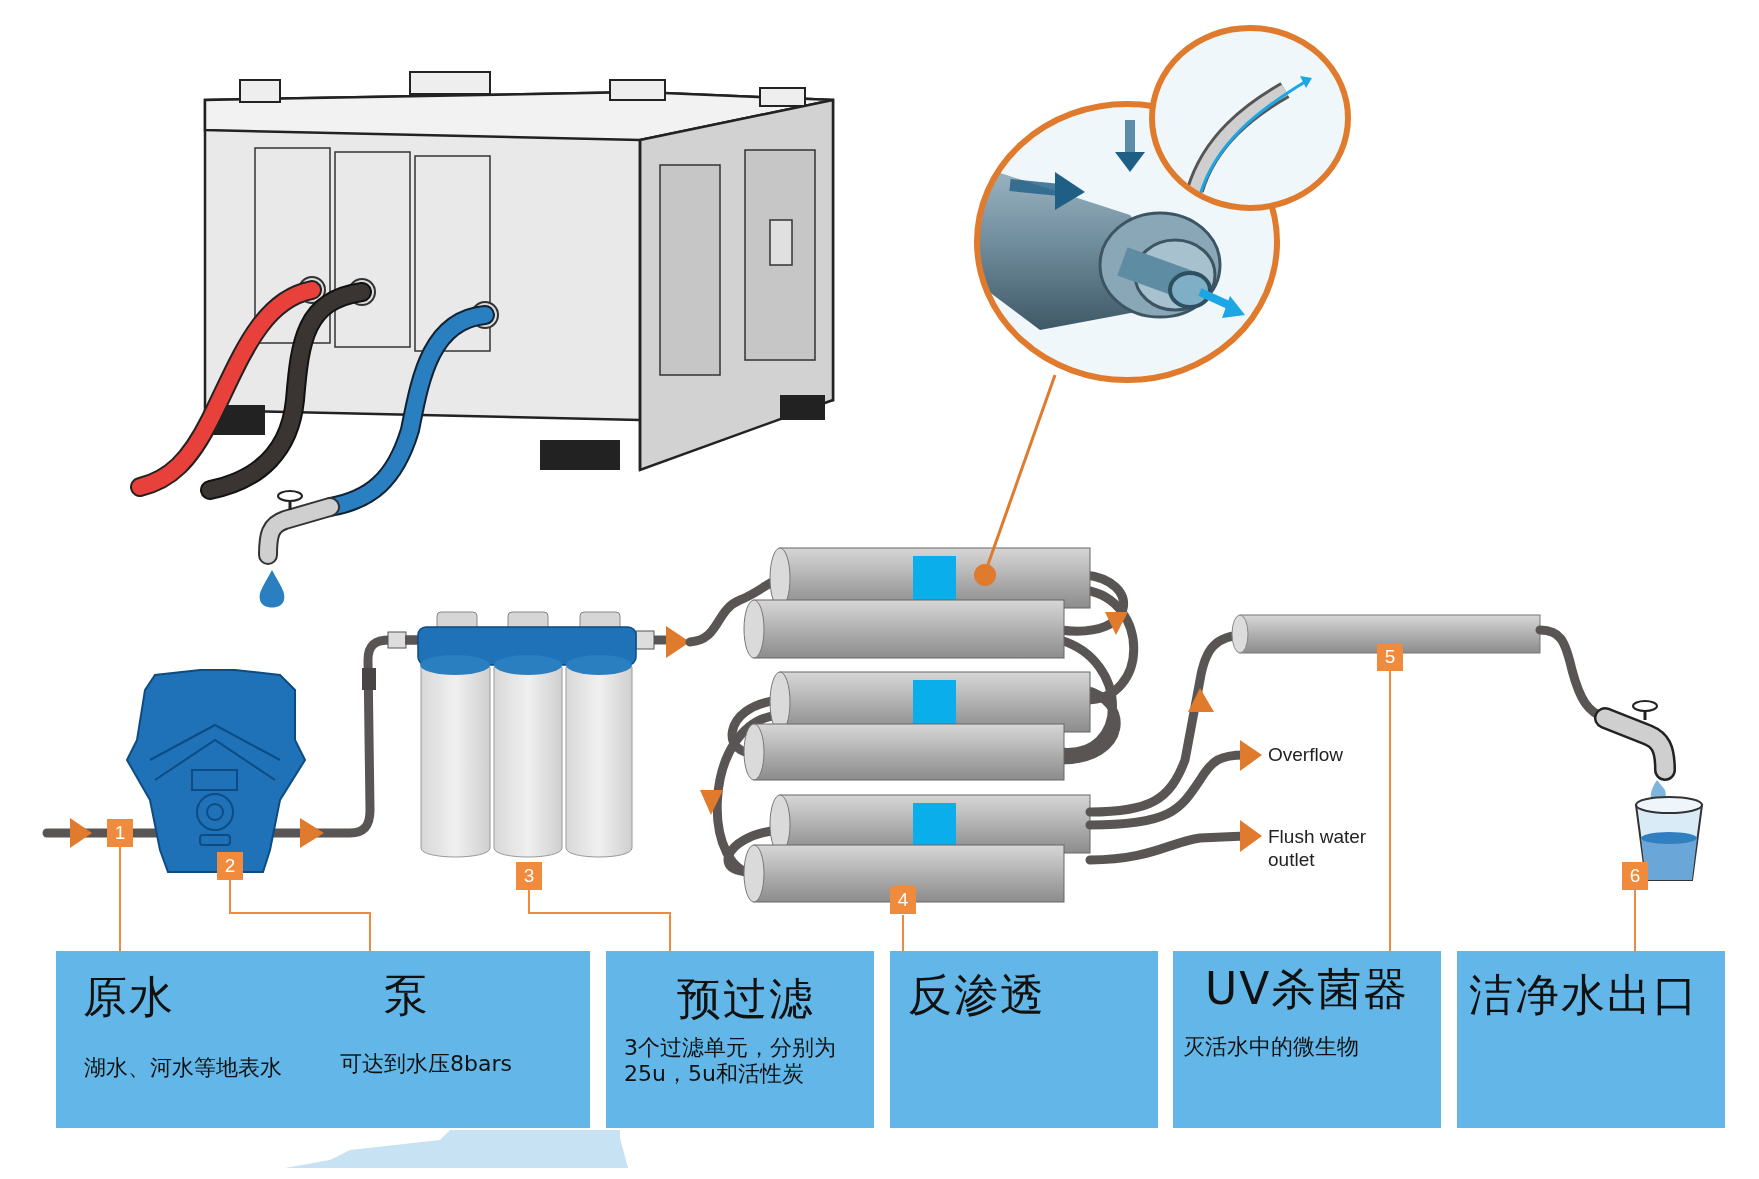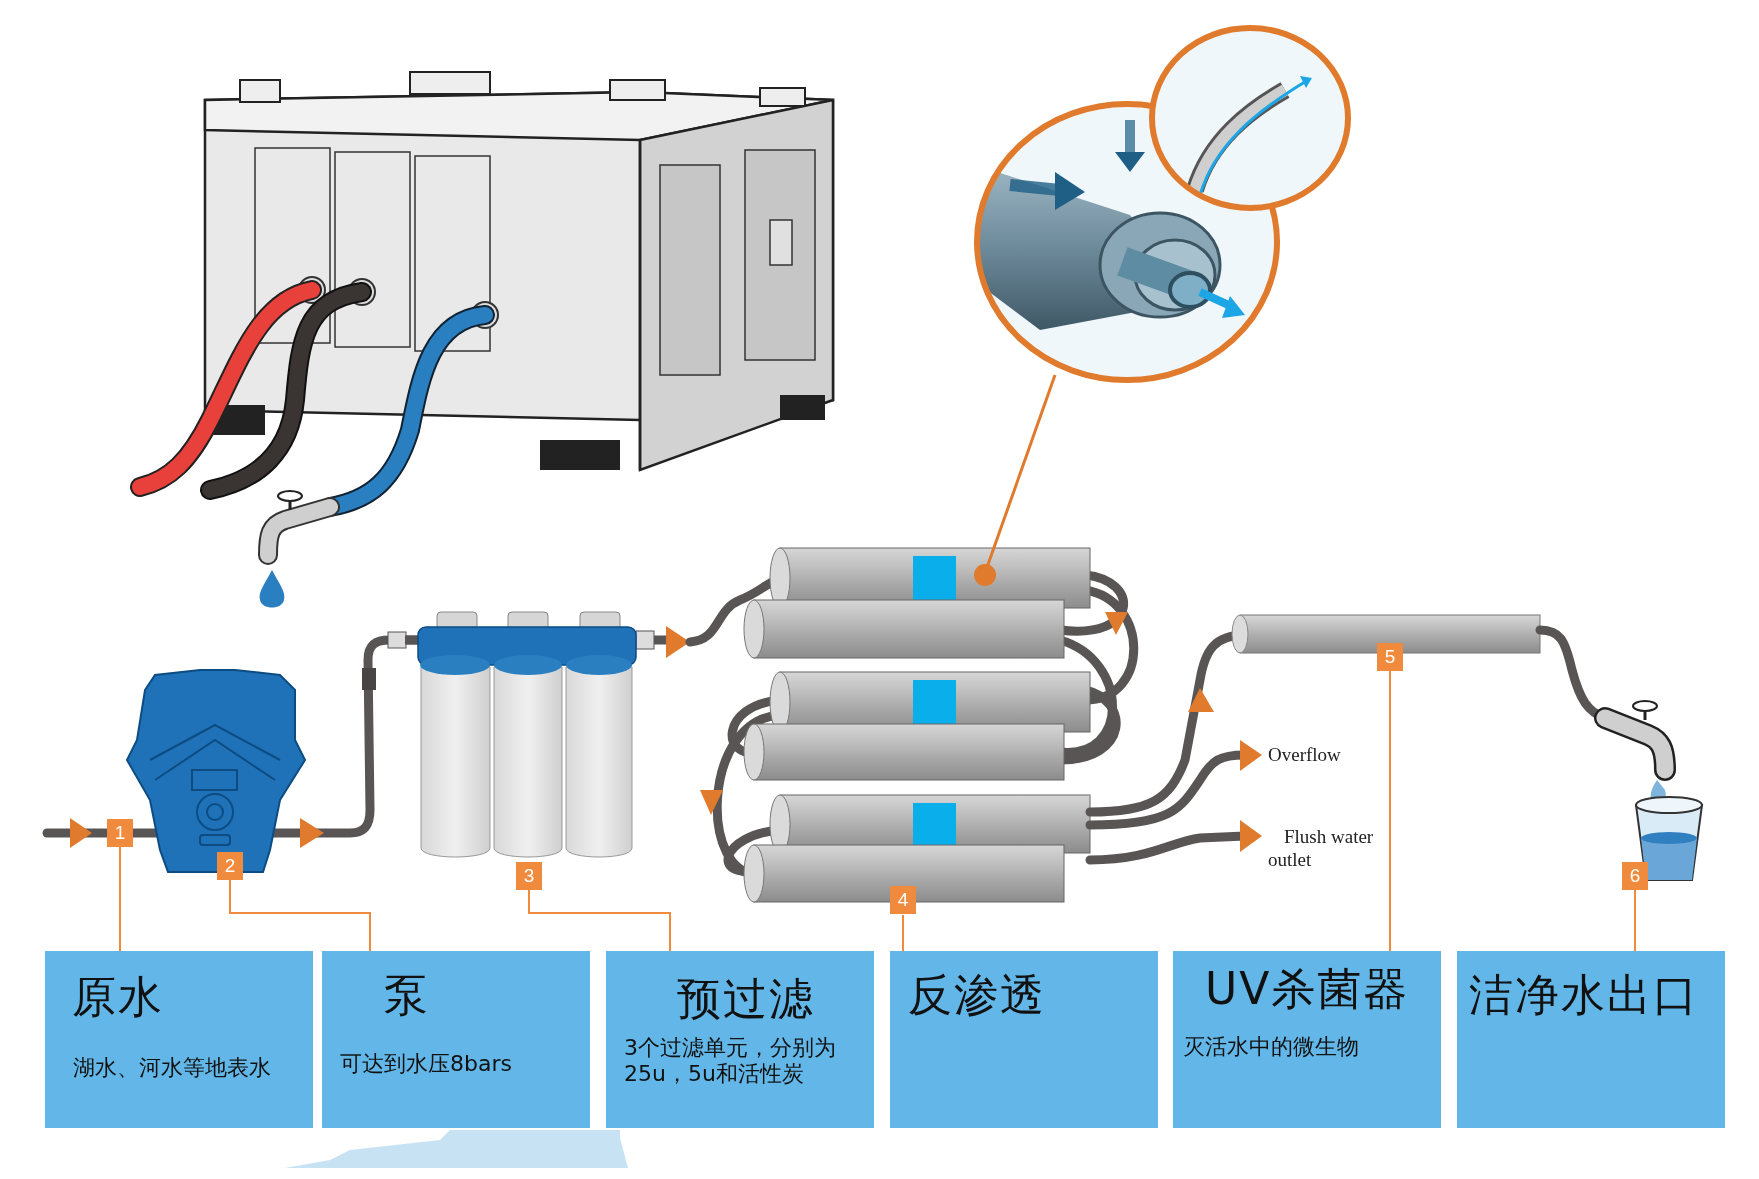--- a/index.html
+++ b/index.html
@@ -2,21 +2,21 @@
 <html><head>
 <meta charset="utf-8">
 <style>
   html,body{margin:0;padding:0;background:#ffffff;}
   body{width:1759px;height:1179px;position:relative;overflow:hidden;font-family:"DejaVu Sans",sans-serif;}
   #art{position:absolute;left:0;top:0;}
   .stage-box{position:absolute;top:951px;width:268px;height:177px;background:#62b7e8;box-sizing:border-box;}
   .stage-title{position:absolute;color:#111;font-family:"DejaVu Sans",sans-serif;font-size:44px;line-height:48px;white-space:nowrap;letter-spacing:2px;}
   .stage-desc{position:absolute;color:#111;font-family:"DejaVu Sans",sans-serif;font-size:22px;line-height:26px;white-space:nowrap;}
   .num-label{position:absolute;width:26px;height:28px;background:#f08a3c;color:#fff;font-family:"Liberation Sans",sans-serif;font-size:19px;line-height:28px;text-align:center;}
-  .side-text{position:absolute;color:#222;font-family:Liberation Serif, serif;font-size:19px;line-height:22px;white-space:nowrap;}
+  .side-text{position:absolute;color:#222;font-family:Liberation Sans, sans-serif;font-size:19px;line-height:22px;white-space:nowrap;}
 </style>
 </head>
 <body>
 
 <svg id="art" width="1759" height="1179" viewBox="0 0 1759 1179">
   <defs>
     <linearGradient id="tubeGrad" x1="0" y1="0" x2="0" y2="1">
       <stop offset="0" stop-color="#d6d6d6"></stop>
       <stop offset="0.35" stop-color="#bdbdbd"></stop>
       <stop offset="0.6" stop-color="#a9a9a9"></stop>
@@ -209,24 +209,24 @@
 </svg>
 
 <div class="num-label" style="left:107px;top:819px;">1</div>
 <div class="num-label" style="left:217px;top:852px;">2</div>
 <div class="num-label" style="left:516px;top:862px;">3</div>
 <div class="num-label" style="left:890px;top:886px;">4</div>
 <div class="num-label" style="left:1377px;top:643px;">5</div>
 <div class="num-label" style="left:1622px;top:862px;">6</div>
 
 <div class="side-text" style="left:1268px;top:744px;">Overflow</div>
-<div class="side-text" style="left:1268px;top:826px;margin-left:16px;">Flush water</div>
+<div class="side-text" style="left:1268px;top:826px;">Flush water</div>
 <div class="side-text" style="left:1268px;top:849px;">outlet</div>
 
-<div class="stage-box" style="left:45px;">
+<div class="stage-box" style="left:56px;">
   <div class="stage-title" style="left:27px;top:22px;">原水</div>
   <div class="stage-desc" style="left:28px;top:104px;text-align:center;">湖水、河水等地表水</div>
 </div>
 <div class="stage-box" style="left:322px;">
   <div class="stage-title" style="left:62px;top:20px;">泵</div>
   <div class="stage-desc" style="left:18px;top:100px;">可达到水压8bars</div>
 </div>
 <div class="stage-box" style="left:606px;">
   <div class="stage-title" style="left:38px;top:24px;margin-left:33px;">预过滤</div>
   <div class="stage-desc" style="left:18px;top:84px;text-align:right;">3个过滤单元，分别为</div>

